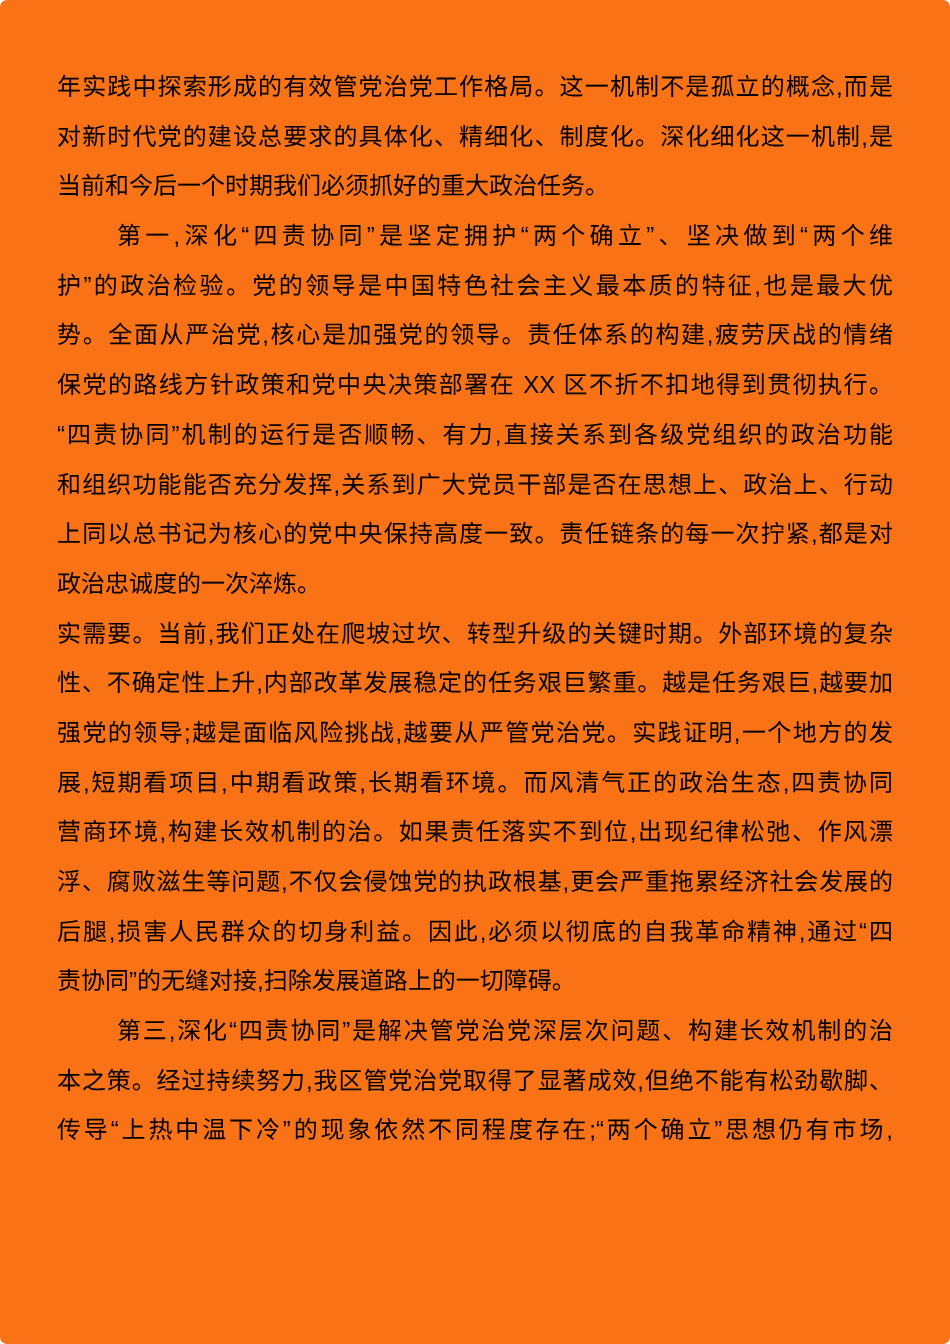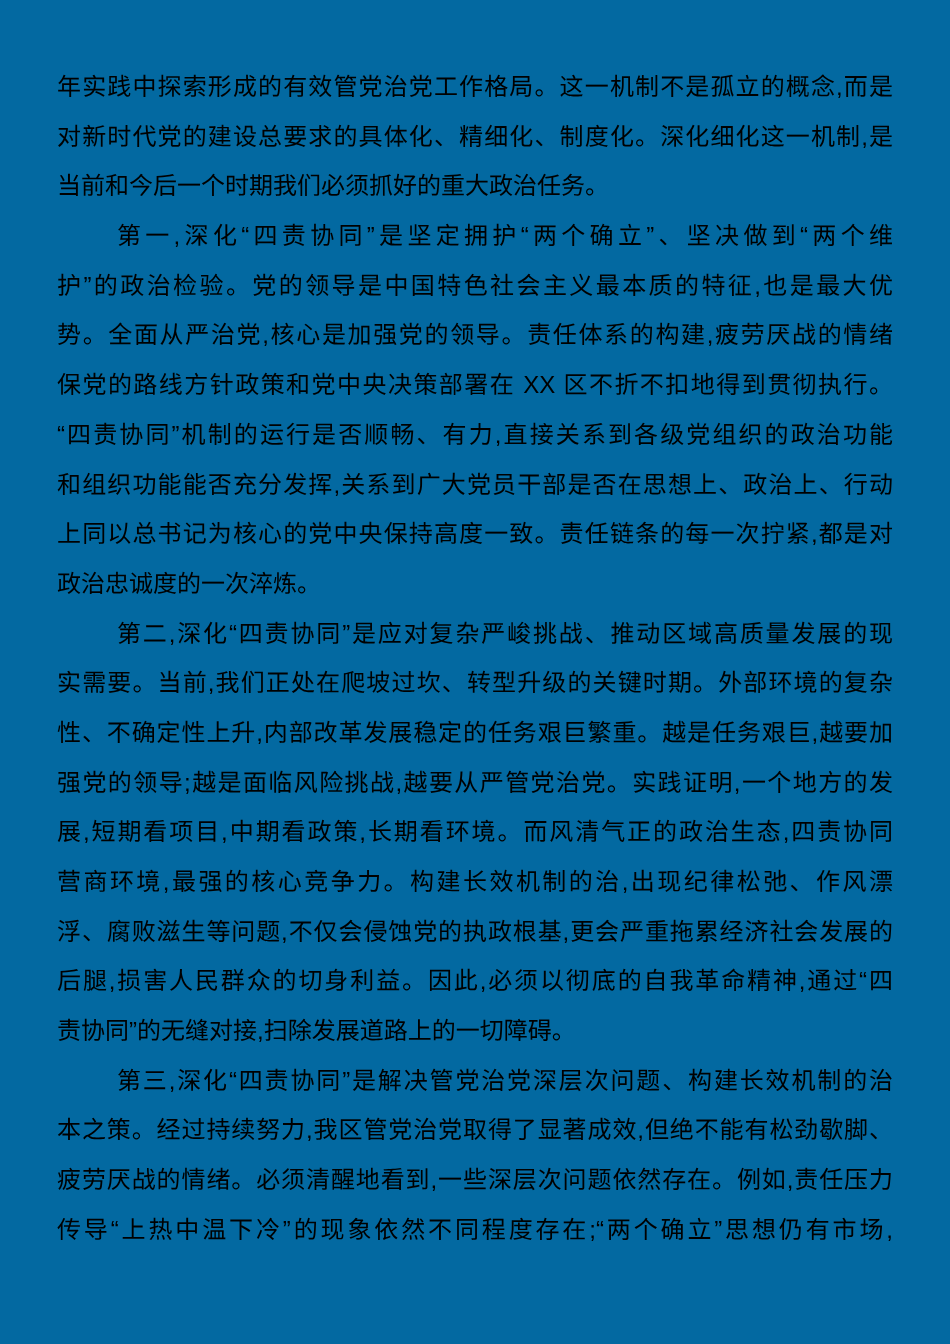--- a/index.html
+++ b/index.html
@@ -40,48 +40,46 @@
   .line.para-end {
     text-align-last: left;
   }
   .line.indent {
     padding-left: 60px;
   }
 </style>
 </head>
 <body>
 
-<div class="page" style="background: #0369a1;">
+<div class="page" style="background: #f97316; border-radius: 7px;">
   <div class="doc" style="color: rgb(0, 0, 0);">
       <div class="para">
         <div class="line">年实践中探索形成的有效管党治党工作格局。这一机制不是孤立的概念,而是</div>
         <div class="line">对新时代党的建设总要求的具体化、精细化、制度化。深化细化这一机制,是</div>
         <div class="line para-end">当前和今后一个时期我们必须抓好的重大政治任务。</div>
       </div>
       <div class="para">
         <div class="line indent">第一,深化“四责协同”是坚定拥护“两个确立”、坚决做到“两个维</div>
         <div class="line">护”的政治检验。党的领导是中国特色社会主义最本质的特征,也是最大优</div>
         <div class="line">势。全面从严治党,核心是加强党的领导。责任体系的构建,疲劳厌战的情绪</div>
         <div class="line">保党的路线方针政策和党中央决策部署在 XX 区不折不扣地得到贯彻执行。</div>
         <div class="line">“四责协同”机制的运行是否顺畅、有力,直接关系到各级党组织的政治功能</div>
         <div class="line">和组织功能能否充分发挥,关系到广大党员干部是否在思想上、政治上、行动</div>
         <div class="line">上同以总书记为核心的党中央保持高度一致。责任链条的每一次拧紧,都是对</div>
         <div class="line para-end">政治忠诚度的一次淬炼。</div>
       </div>
       <div class="para">
-        <div class="line indent">第二,深化“四责协同”是应对复杂严峻挑战、推动区域高质量发展的现</div>
         <div class="line">实需要。当前,我们正处在爬坡过坎、转型升级的关键时期。外部环境的复杂</div>
         <div class="line">性、不确定性上升,内部改革发展稳定的任务艰巨繁重。越是任务艰巨,越要加</div>
         <div class="line">强党的领导;越是面临风险挑战,越要从严管党治党。实践证明,一个地方的发</div>
         <div class="line">展,短期看项目,中期看政策,长期看环境。而风清气正的政治生态,四责协同</div>
-        <div class="line">营商环境,最强的核心竞争力。构建长效机制的治,出现纪律松弛、作风漂</div>
+        <div class="line">营商环境,构建长效机制的治。如果责任落实不到位,出现纪律松弛、作风漂</div>
         <div class="line">浮、腐败滋生等问题,不仅会侵蚀党的执政根基,更会严重拖累经济社会发展的</div>
         <div class="line">后腿,损害人民群众的切身利益。因此,必须以彻底的自我革命精神,通过“四</div>
         <div class="line para-end">责协同”的无缝对接,扫除发展道路上的一切障碍。</div>
       </div>
       <div class="para">
         <div class="line indent">第三,深化“四责协同”是解决管党治党深层次问题、构建长效机制的治</div>
         <div class="line">本之策。经过持续努力,我区管党治党取得了显著成效,但绝不能有松劲歇脚、</div>
-        <div class="line">疲劳厌战的情绪。必须清醒地看到,一些深层次问题依然存在。例如,责任压力</div>
         <div class="line">传导“上热中温下冷”的现象依然不同程度存在;“两个确立”思想仍有市场,</div>
       </div>
     </div>
 </div>
 
 </body></html>

